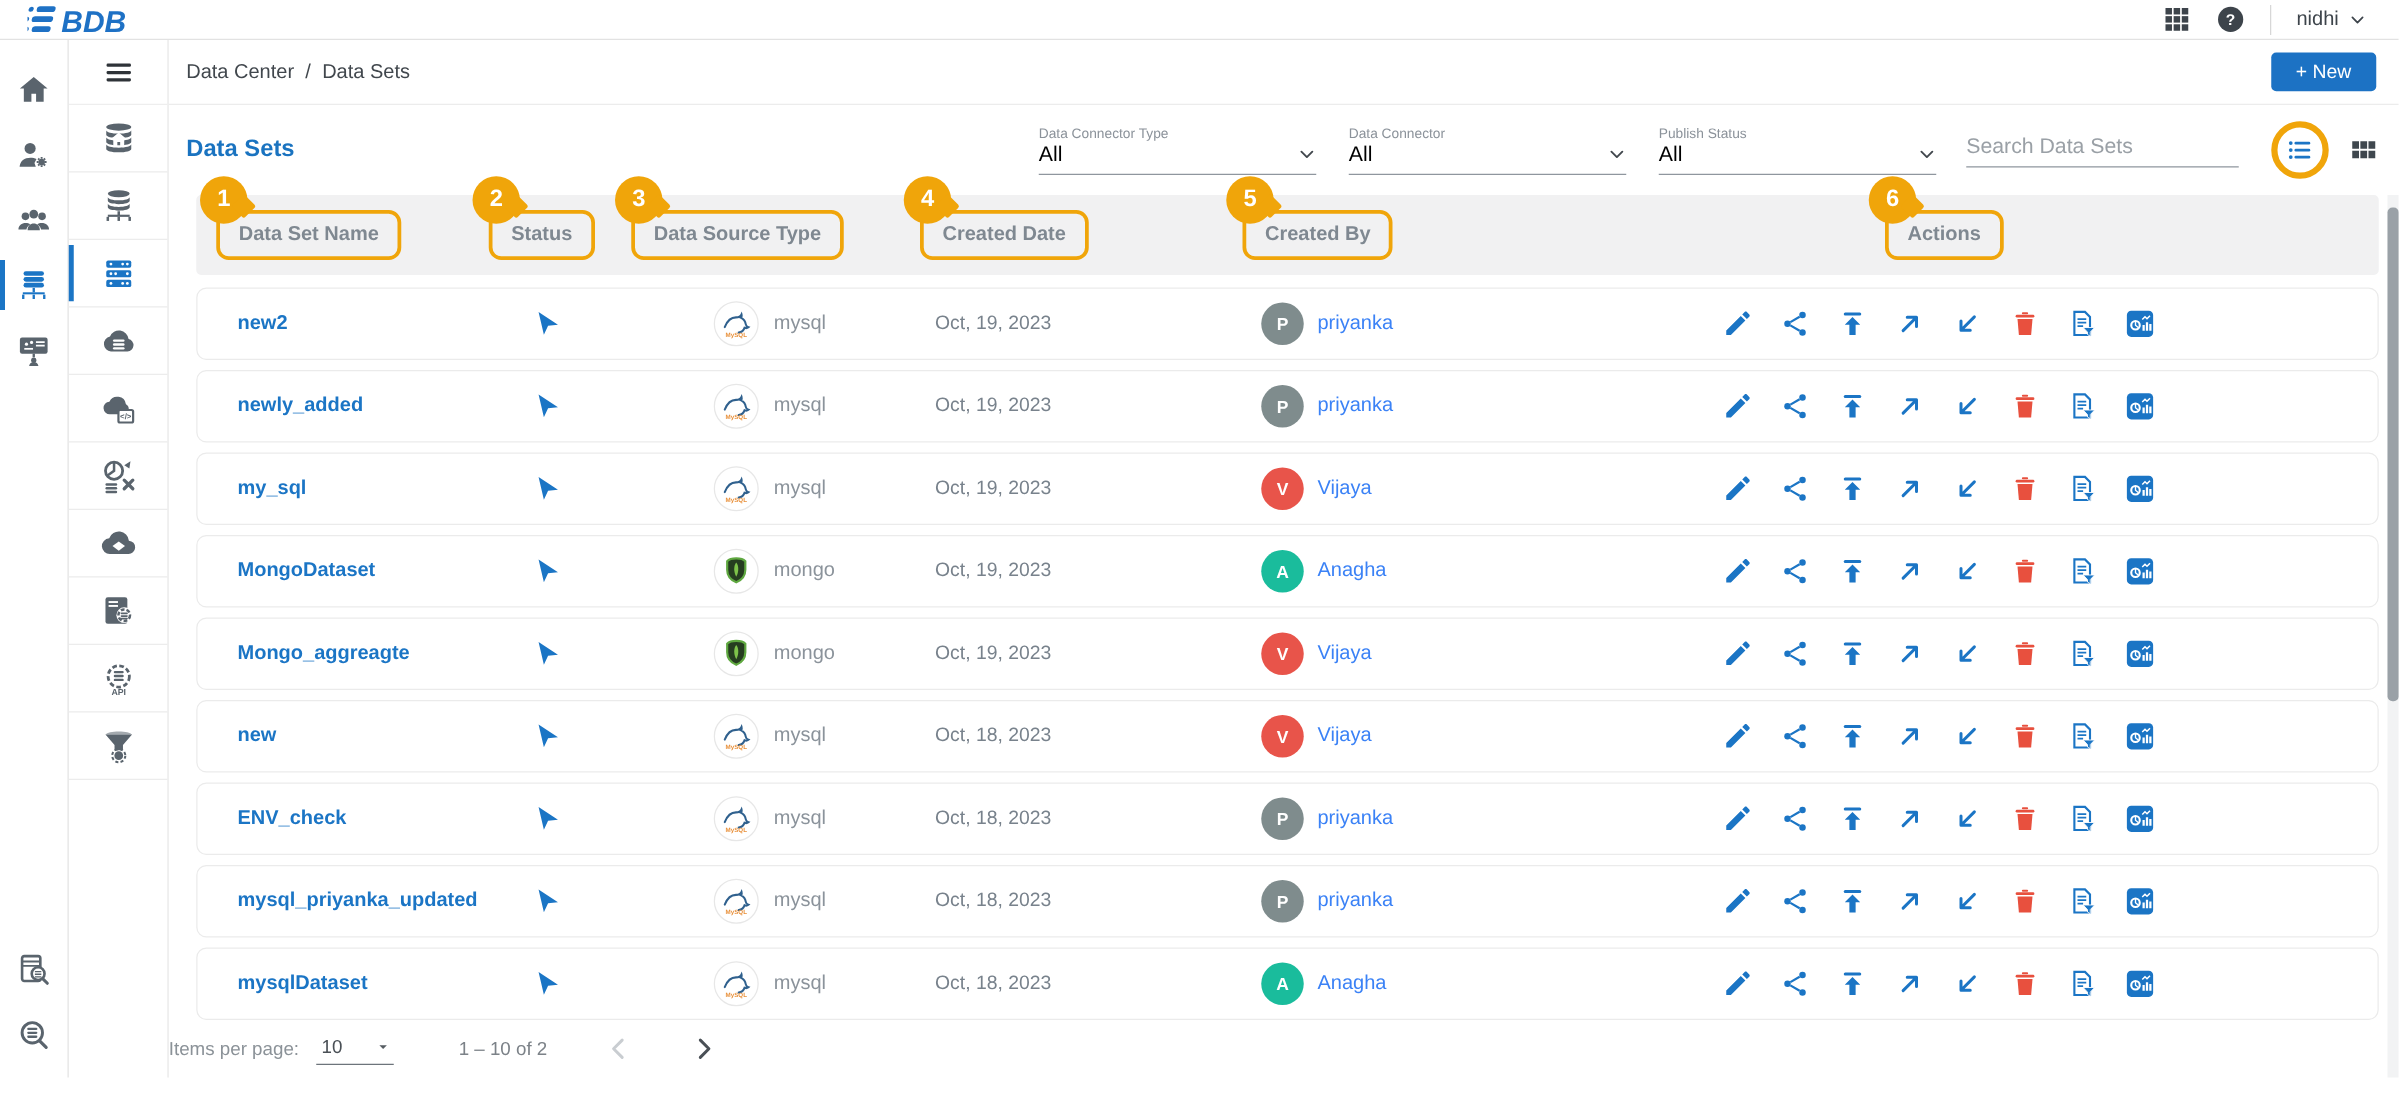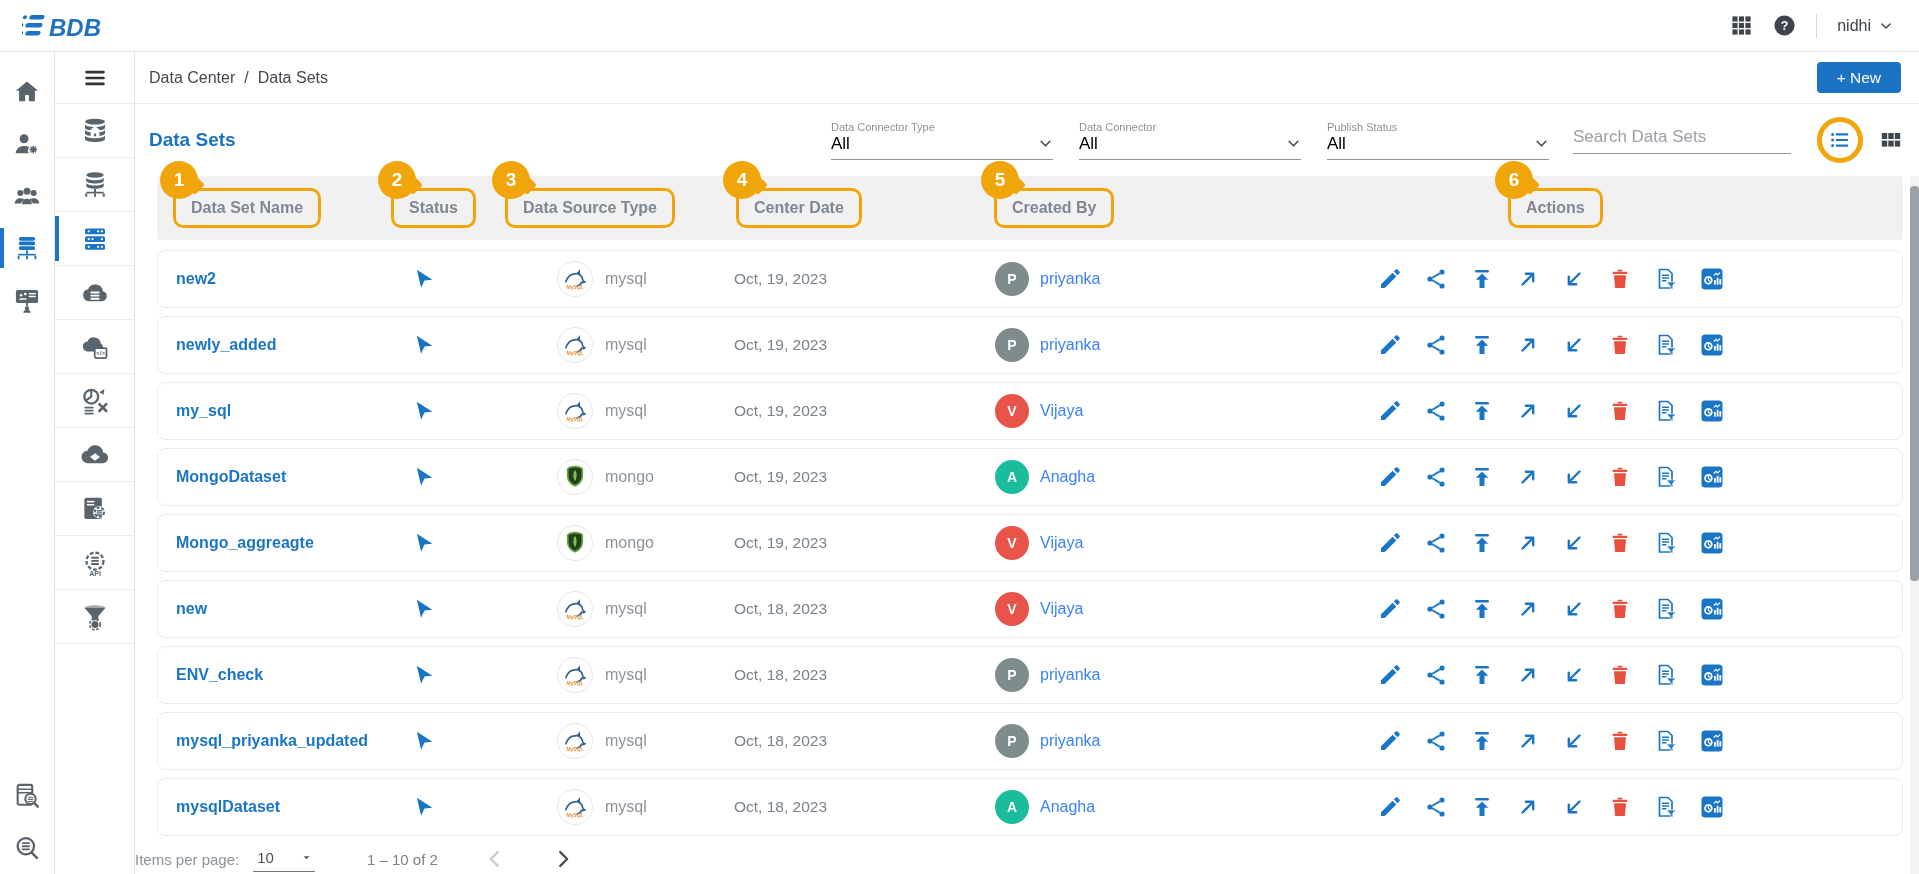--- a/index.html
+++ b/index.html
@@ -1,21 +1,21 @@
 <!DOCTYPE html>
 <html><head>
 <meta charset="utf-8">
 <style>
   * { margin:0; padding:0; box-sizing:border-box; }
   html,body { width:1919px; height:874px; overflow:hidden; background:#fff;
               font-family:"Liberation Sans", sans-serif; }
   .page { width:1919px; height:874px; position:relative; background:#fff; }
 
   
-  .topbar { height:52px; display:flex; align-items:center; padding:0 26px 0 22px;
+  .topbar { height:32px; display:flex; align-items:center; padding:0 26px 0 22px;
             border-bottom:1px solid #e2e2e2; background:#fff; }
   .logo { display:flex; align-items:center; }
   .topbar-right { margin-left:auto; display:flex; align-items:center; gap:20px; }
   .tb-ic { width:23px; height:23px; color:#3d444b; cursor:pointer; }
   .tb-divider { width:1px; height:24px; background:#d7d7d7; }
   .user-menu { display:flex; align-items:center; gap:8px; cursor:pointer; }
   .user-name { font-size:16px; color:#3d444b; }
   .user-caret { width:14px; height:14px; color:#3d444b; }
 
   
@@ -78,21 +78,21 @@
   .callout-badge { position:absolute; top:-30px; left:-16px; width:38px; height:38px; border-radius:50%;
                    background:#f0a50a; color:#fff; font-size:19px; font-weight:700;
                    display:flex; align-items:center; justify-content:center; z-index:3; }
   .callout-badge::after { content:""; position:absolute; right:-4px; top:17px; width:14px; height:14px;
                           background:#f0a50a; transform:rotate(45deg); border-radius:2px; z-index:-1; }
 
   
   .rows { padding:10px 16px 0 22px; }
   .row { height:58px; margin-bottom:8px; background:#fff; border:1px solid #ebebeb; border-radius:8px;
          display:grid; grid-template-columns:235px 146px 177px 261px 1fr auto;
-         align-items:center; padding-left:18px; padding-right:178px; }
+         align-items:center; padding-left:32px; padding-right:178px; }
   .row:last-child { margin-bottom:0; }
   .ds-link { font-size:16px; font-weight:700; color:#1b75c5; text-decoration:none; cursor:pointer; }
   .c-status .st-ic { width:22px; height:22px; color:#1b75c5; }
   .c-src { display:flex; align-items:center; gap:12px; }
   .src-circle { width:36px; height:36px; border-radius:50%; border:1px solid #e7e7e7; background:#fff;
                 display:flex; align-items:center; justify-content:center; }
   .src-circle svg { width:26px; height:26px; }
   .src-label { font-size:16px; color:#8b939b; }
   .c-date { font-size:15.5px; color:#78828c; }
   .c-by { display:flex; align-items:center; gap:11px; }
@@ -605,21 +605,21 @@
           <div class="hbox" style="left: 234px;">
             <span class="callout-badge">2</span>
             <span class="hlabel">Status</span>
           </div>
           <div class="hbox" style="left: 348px;">
             <span class="callout-badge">3</span>
             <span class="hlabel">Data Source Type</span>
           </div>
           <div class="hbox" style="left: 579px;">
             <span class="callout-badge">4</span>
-            <span class="hlabel">Center Date</span>
+            <span class="hlabel">Created Date</span>
           </div>
           <div class="hbox" style="left: 837px;">
             <span class="callout-badge">5</span>
             <span class="hlabel">Created By</span>
           </div>
           <div class="hbox" style="left: 1351px;">
             <span class="callout-badge">6</span>
             <span class="hlabel">Actions</span>
           </div>
         </div>

